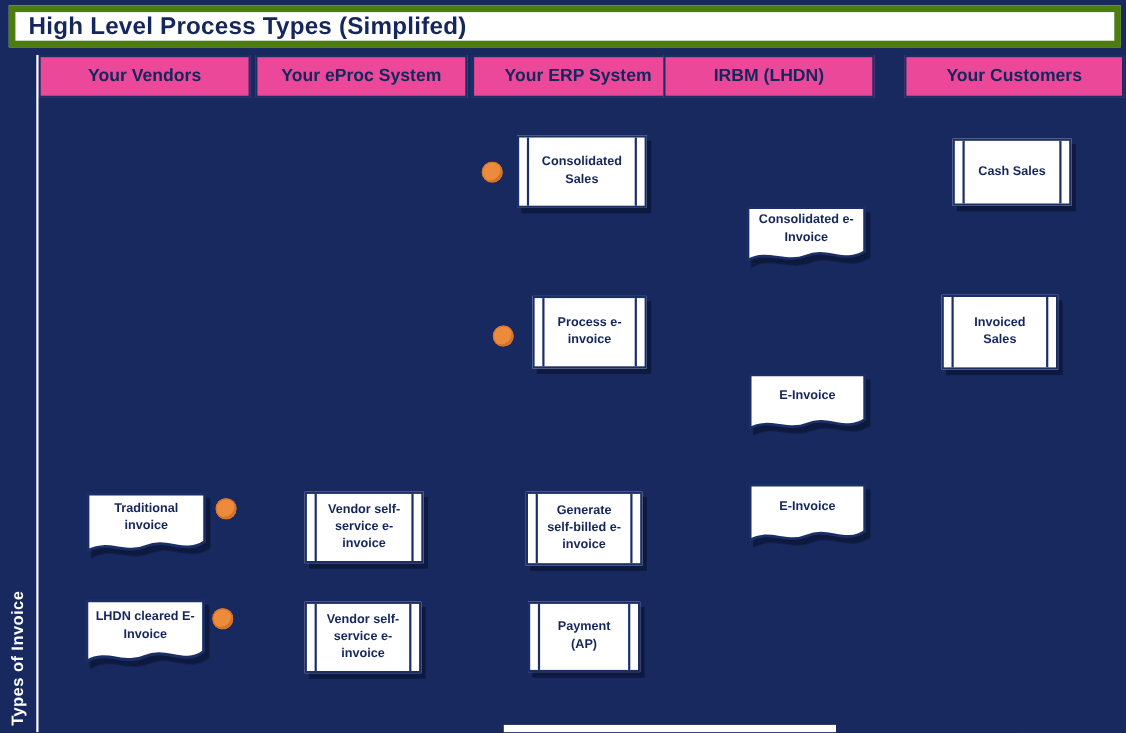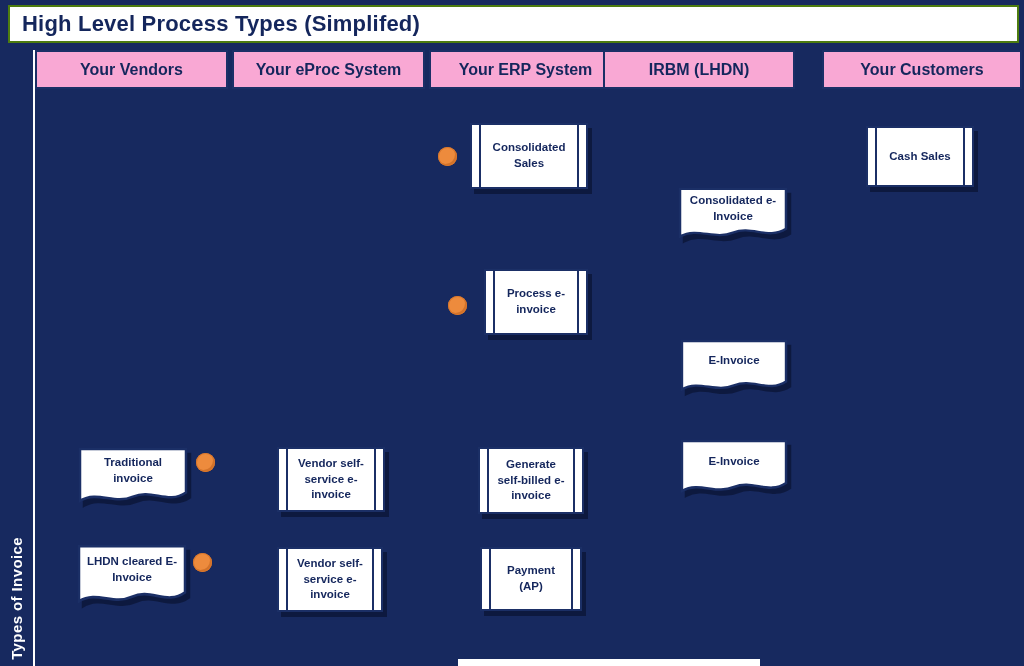--- a/index.html
+++ b/index.html
@@ -13,36 +13,36 @@
     height:666px;
     background:#17295f;
     overflow:hidden;
   }
   
   .title-bar{
     position:absolute;
     left:8px; top:5px;
     width:1011px; height:38px;
     background:#ffffff;
-    border:2px solid #4d7c0f;
+    border:6px solid #4d7c0f;
     box-sizing:border-box;
     display:flex; align-items:center;
     padding-left:12px;
   }
   .title-bar .title-text{
     color:#14265c;
     font-size:22px;
     font-weight:bold;
     letter-spacing:.2px;
   }
   
   .lane-header{
     position:absolute;
     top:50px; height:39px;
-    background:#f9a8d4;
+    background:#ec4899;
     border:2px solid #1b2f66;
     box-sizing:border-box;
     display:flex; align-items:center; justify-content:center;
     color:#14265c;
     font-size:16px;
     font-weight:bold;
   }
   
   .rail-line{
     position:absolute;
@@ -142,20 +142,23 @@
   </div>
 
   <div class="node process" style="left:866px;top:126px;width:108px;height:61px;">
     <span>Cash Sales</span>
   </div>
 
   <div class="node process" style="left:484px;top:269px;width:104px;height:66px;">
     <span>Process e-invoice</span>
   </div>
 
+  <div class="node process" style="left:856px;top:268px;width:106px;height:68px;">
+    <span>Invoiced Sales</span>
+  </div>
 
   <div class="node process" style="left:277px;top:447px;width:108px;height:65px;">
     <span>Vendor self-service e-invoice</span>
   </div>
 
   <div class="node process" style="left:478px;top:447px;width:106px;height:67px;">
     <span>Generate self-billed e-invoice</span>
   </div>
 
   <div class="node process" style="left:277px;top:547px;width:106px;height:65px;">

